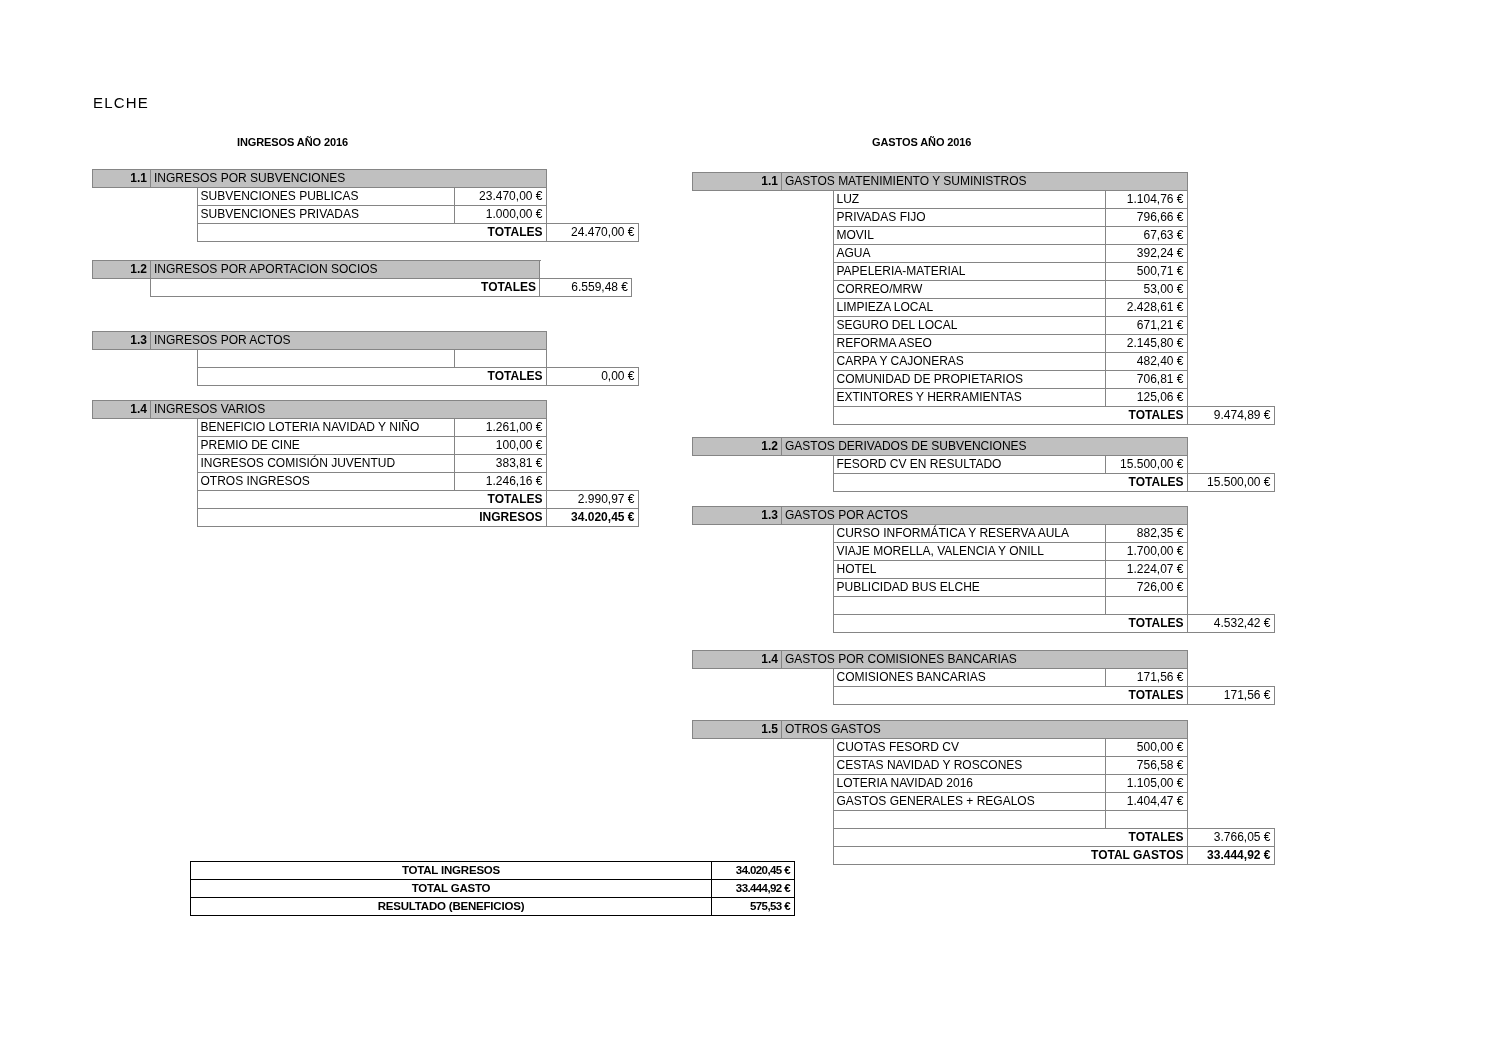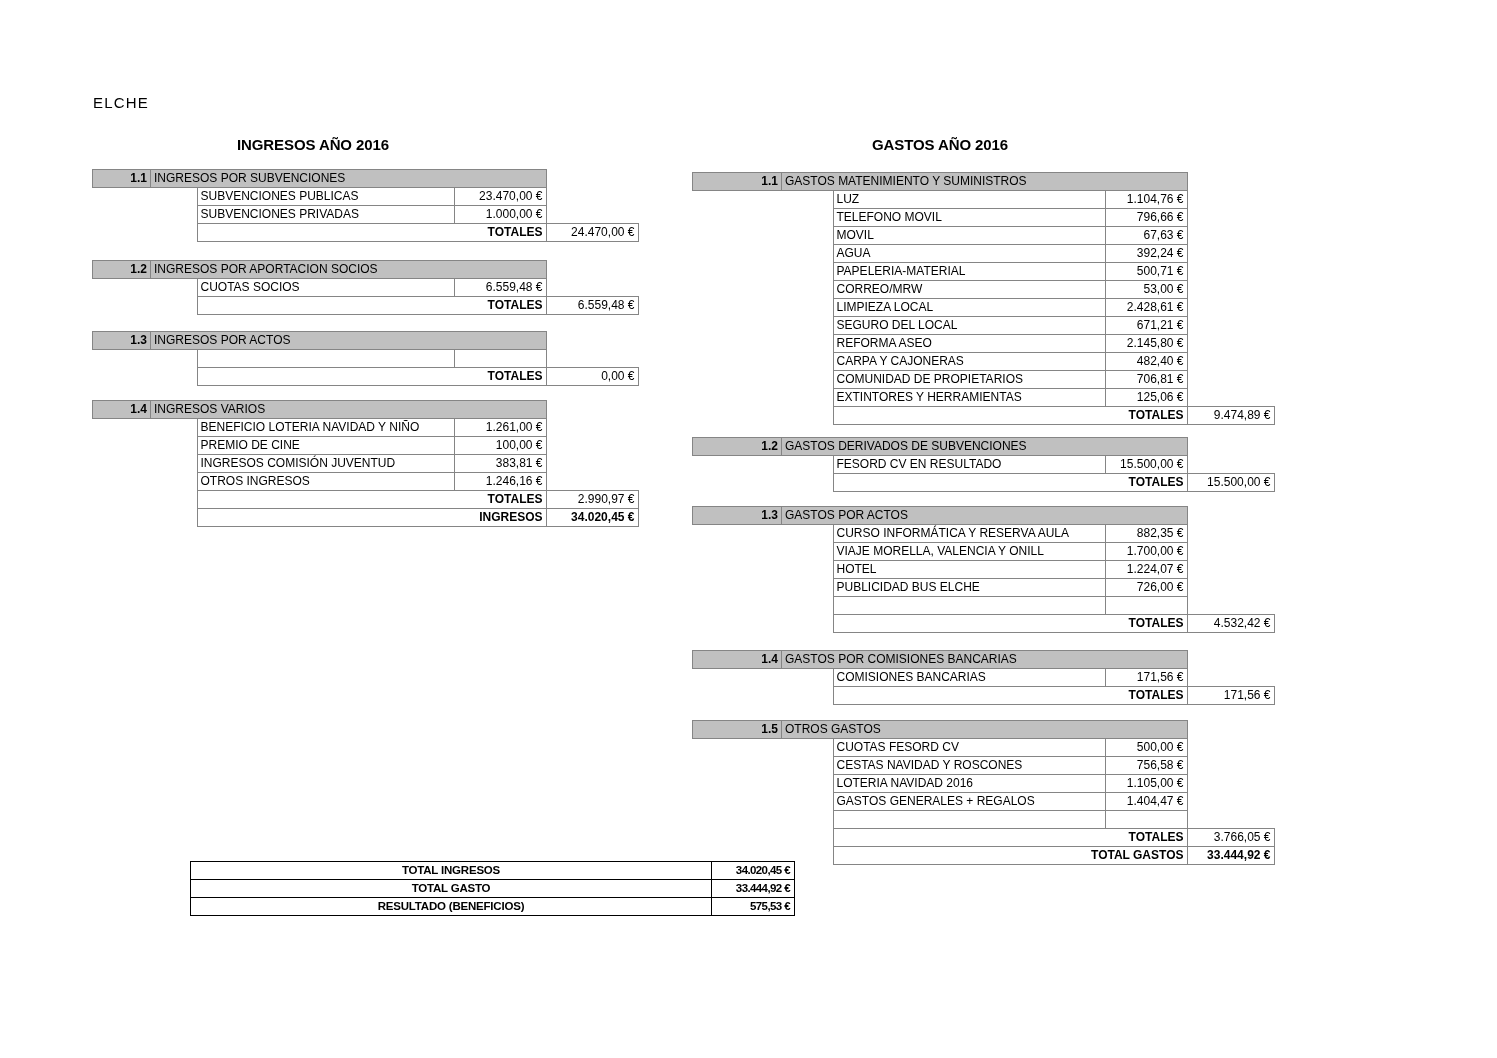--- a/index.html
+++ b/index.html
@@ -23,21 +23,21 @@
     top: 94px;
     font-size: 15px;
     letter-spacing: 1.2px;
     font-weight: 400;
     white-space: nowrap;
   }
 
   
   .col-heading {
     position: absolute;
-    font-size: 15px;
+    font-size: 11px;
     font-weight: bold;
     letter-spacing: -0.1px;
     white-space: nowrap;
   }
   #income-heading { left: 237px; top: 136px; }
   #expense-heading { left: 872px; top: 136px; }
 
   
   .section {
     position: absolute;
@@ -165,26 +165,20 @@
     </div>
     <div class="section" style="left: 92px; top: 260px;">
       <table class="sec-table">
         <tbody>
           <tr>
             <td class="hdr-num" style="width: 51px;">1.2</td>
             <td class="hdr-title" colspan="3" style="width: 382px;">INGRESOS POR APORTACION SOCIOS</td>
             <td class="blank" style="width: 85px;"></td>
           </tr>
           <tr>
-            <td class="blank" colspan="2" style="width: 98px;"></td>
-            <td class="lbl" style="width: 250px;">CUOTAS SOCIOS</td>
-            <td class="val" style="width: 85px;">6.559,48 €</td>
-            <td class="blank" style="width: 85px;"></td>
-          </tr>
-          <tr>
             <td class="blank" colspan="2"></td>
             <td class="tot-lbl" colspan="2">TOTALES</td>
             <td class="tot-val" style="width: 85px;">6.559,48 €</td>
           </tr>
         </tbody>
       </table>
     </div>
     <div class="section" style="left: 92px; top: 331px;">
       <table class="sec-table">
         <tbody>
@@ -264,21 +258,21 @@
             <td class="blank" style="width: 80px;"></td>
           </tr>
           <tr>
             <td class="blank" colspan="2" style="width: 134px;"></td>
             <td class="lbl" style="width: 265px;">LUZ</td>
             <td class="val" style="width: 75px;">1.104,76 €</td>
             <td class="blank" style="width: 80px;"></td>
           </tr>
           <tr>
             <td class="blank" colspan="2" style="width: 134px;"></td>
-            <td class="lbl" style="width: 265px;">TELEFONO MOVIL</td>
+            <td class="lbl" style="width: 265px;">PRIVADAS FIJO</td>
             <td class="val" style="width: 75px;">796,66 €</td>
             <td class="blank" style="width: 80px;"></td>
           </tr>
           <tr>
             <td class="blank" colspan="2" style="width: 134px;"></td>
             <td class="lbl" style="width: 265px;">MOVIL</td>
             <td class="val" style="width: 75px;">67,63 €</td>
             <td class="blank" style="width: 80px;"></td>
           </tr>
           <tr>

